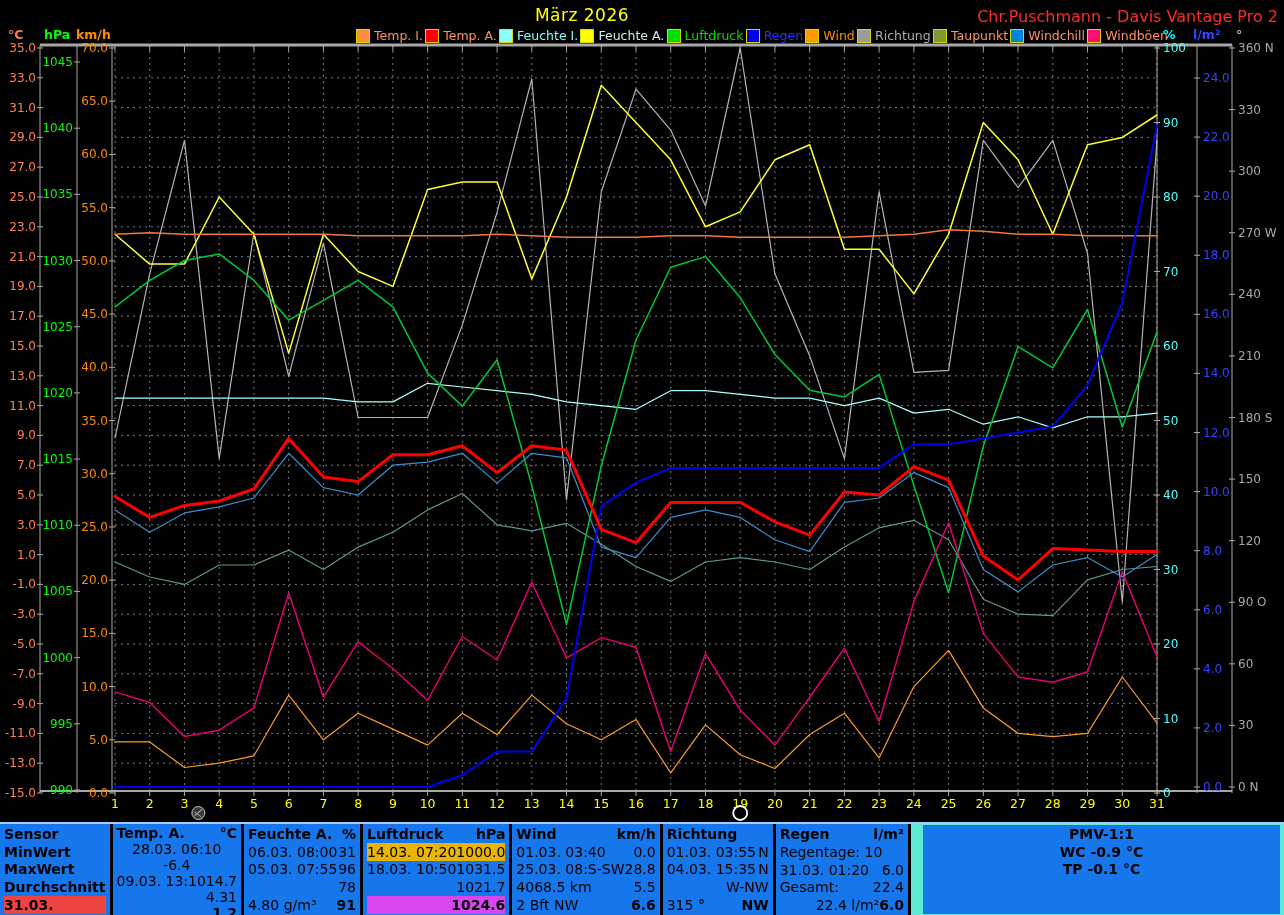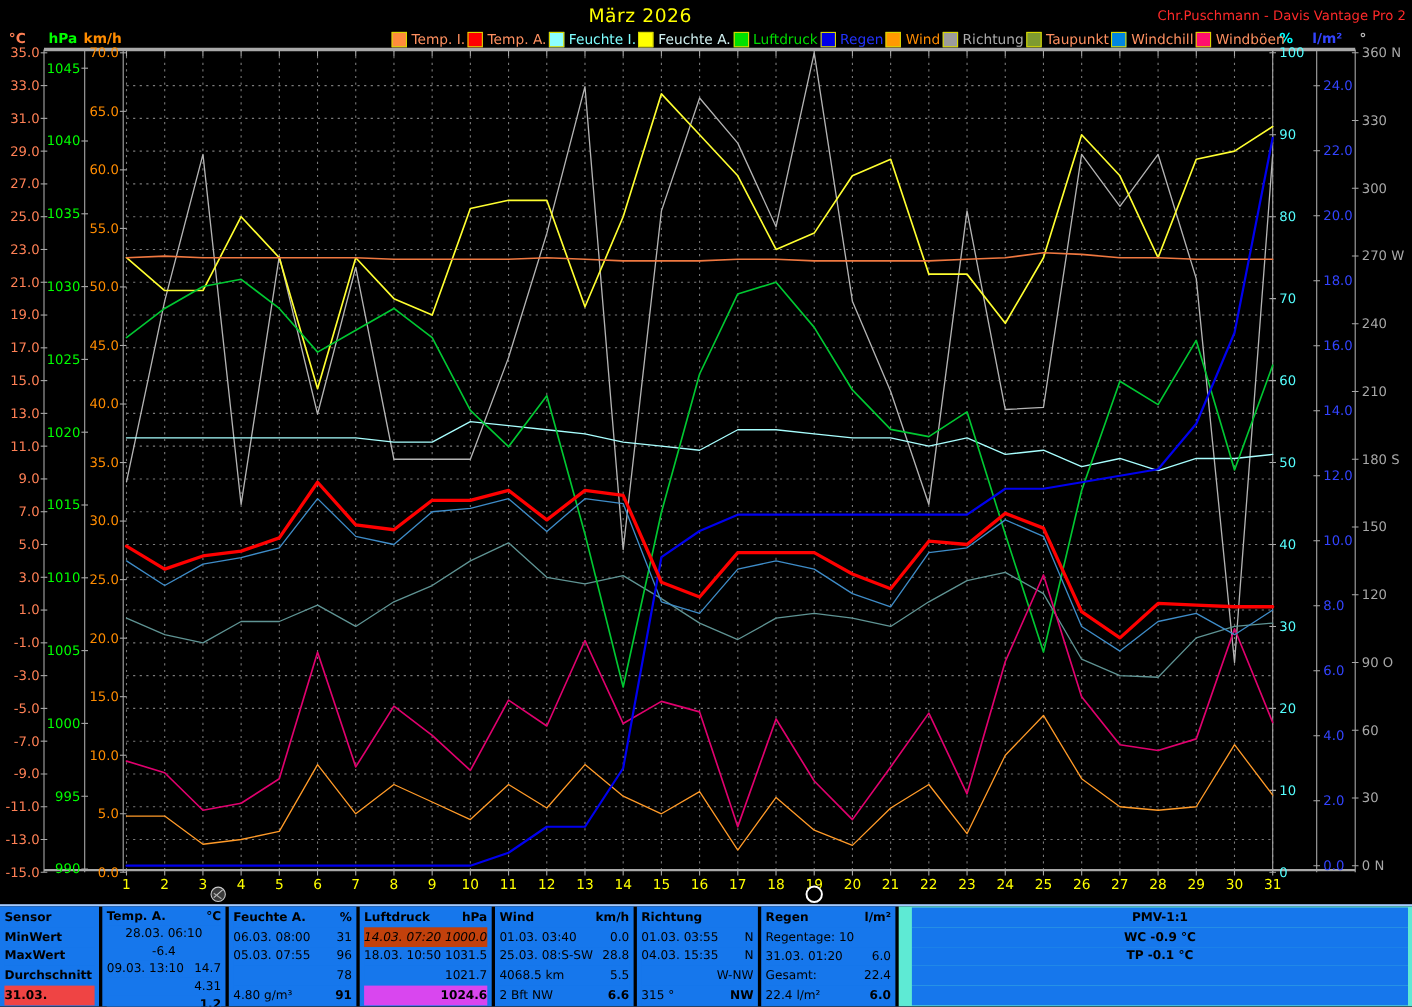--- a/index.html
+++ b/index.html
@@ -1,30 +1,30 @@
 <!DOCTYPE html>
 <html><head>
 <meta charset="utf-8">
 <style>
   html,body{margin:0;padding:0;background:#000;width:1284px;height:915px;overflow:hidden;
     font-family:"DejaVu Sans",sans-serif;}
   .page{position:relative;width:1284px;height:915px;background:#000;}
   .title{position:absolute;top:5px;left:0;width:1164px;text-align:center;color:#FFFF00;
     font-size:17px;letter-spacing:.5px;}
-  .credit{position:absolute;top:7px;right:6px;color:#FF2A2A;font-size:12px;}
+  .credit{position:absolute;top:7px;right:6px;color:#FF2A2A;font-size:16px;}
   .unit-label{position:absolute;top:27px;font-size:12.5px;font-weight:bold;}
   .legend{position:absolute;top:28px;left:356px;width:812px;display:flex;justify-content:space-between;}
   .legend-item{display:flex;align-items:center;gap:4px;font-size:12.5px;white-space:nowrap;}
   .legend-swatch{width:12px;height:12px;border:1px solid #D8D800;flex:0 0 auto;}
   svg#chart{position:absolute;left:0;top:0;}
   #panel{position:absolute;left:0;top:822px;width:1284px;height:91px;background:#000;
     border-top:2px solid #A8CCFF;border-bottom:1px solid #A8CCFF;display:flex;gap:3px;}
   .pcol{background:#1677EC;height:100%;display:flex;flex-direction:column;padding:1px 4px;box-sizing:border-box;}
   .prow{flex:1;display:flex;justify-content:space-between;align-items:center;color:#000;
-    font-size:11px;line-height:16px;white-space:nowrap;}
+    font-size:14px;line-height:16px;white-space:nowrap;}
   .prow .l{text-align:left;}
   .prow .r{text-align:right;}
   .b{font-weight:bold;}
   .pcol.pmv .prow{justify-content:center;}
 </style>
 </head>
 <body>
 
 <div class="page">
   <div class="title">März 2026</div>
@@ -501,21 +501,21 @@
         <div class="prow" style="background: rgb(22, 119, 236);">
           <span class="l">4.80 g/m³</span>
           <span class="r b">91</span>
         </div>
       </div>
       <div class="pcol" style="flex: 0 0 120px; background: rgb(22, 119, 236);">
         <div class="prow" style="background: rgb(22, 119, 236);">
           <span class="l b">Luftdruck</span>
           <span class="r b">hPa</span>
         </div>
-        <div class="prow" style="background: #c2410c; font-style: italic;">
+        <div class="prow" style="background: #eab308;">
           <span class="l">14.03.  07:20</span>
           <span class="r">1000.0</span>
         </div>
         <div class="prow" style="background: rgb(22, 119, 236);">
           <span class="l">18.03.  10:50</span>
           <span class="r">1031.5</span>
         </div>
         <div class="prow" style="background: rgb(22, 119, 236);">
           <span class="l"></span>
           <span class="r">1021.7</span>
@@ -579,21 +579,21 @@
           <span class="r"></span>
         </div>
         <div class="prow" style="background: rgb(22, 119, 236); align-items: flex-end;">
           <span class="l">31.03.  01:20</span>
           <span class="r">6.0</span>
         </div>
         <div class="prow" style="background: rgb(22, 119, 236);">
           <span class="l">Gesamt:</span>
           <span class="r">22.4</span>
         </div>
-        <div class="prow" style="background: rgb(22, 119, 236);">
+        <div class="prow" style="background: rgb(22, 119, 236); margin-left: 36px;">
           <span class="l">22.4 l/m²</span>
           <span class="r b">6.0</span>
         </div>
       </div>
       <div class="pcol pmv" style="flex: 1 1 auto; background: #5eead4; padding-left: 12px;">
         <div class="prow" style="background: rgb(22, 119, 236);">
           <span class="l b">PMV-1:1</span>
           <span class="r b"></span>
         </div>
         <div class="prow" style="background: rgb(22, 119, 236);">

